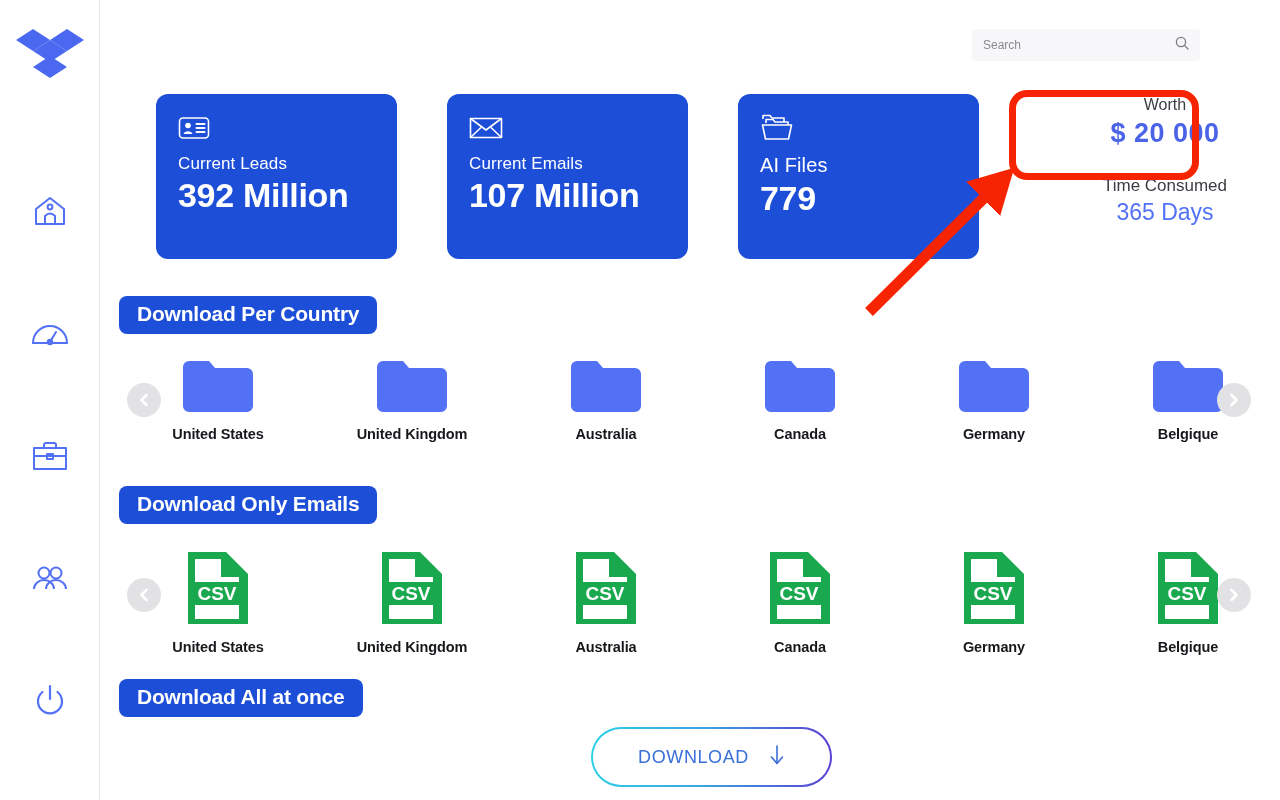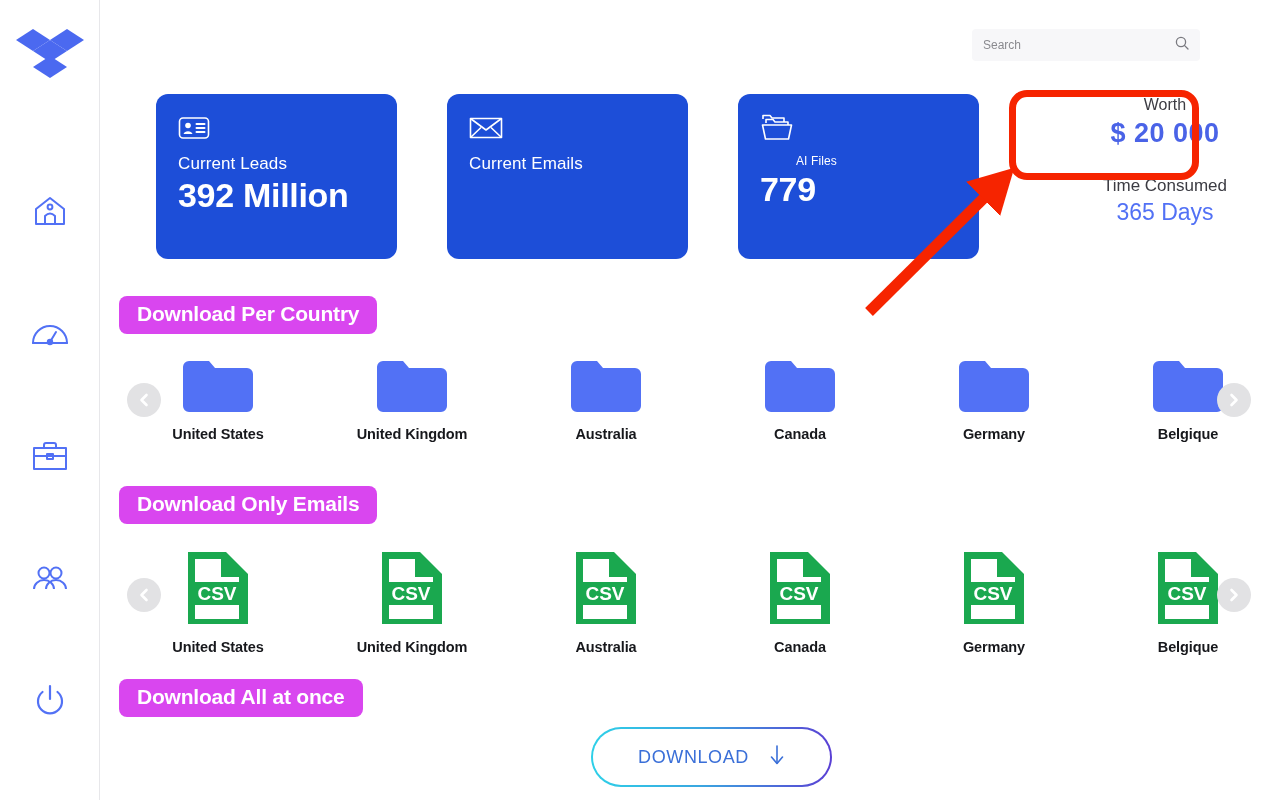--- a/index.html
+++ b/index.html
@@ -45,39 +45,39 @@
   .cards { position: absolute; left: 56px; top: 94px; display: flex; gap: 50px; }
   .card {
     width: 241px; height: 165px;
     background: #1d4ed8; border-radius: 12px;
     padding: 18px 20px 0 22px; color: #ffffff;
     position: relative; cursor: pointer;
   }
   .card-icon { height: 32px; margin-bottom: 10px; display: flex; align-items: center; }
   .card-label { font-size: 17px; font-weight: 400; letter-spacing: .1px; margin-bottom: 2px; }
   .card-value { font-size: 34px; font-weight: 700; letter-spacing: -.3px; }
-  .card.files .card-label { font-size: 12px; margin-left: 36px; }
+  .card.files .card-label { font-size: 20px; }
 
   
   .worth-block { position: absolute; left: 969px; top: 96px; width: 192px; text-align: center; }
   .worth-label { font-size: 16px; color: #3c3c43; }
   .worth-value { font-size: 27px; font-weight: 700; color: #4a63e7; letter-spacing: .5px; margin-top: 4px; }
   .time-label { font-size: 17px; color: #3c3c43; margin-top: 27px; }
   .time-value { font-size: 23px; font-weight: 400; color: #5271f5; margin-top: 3px; }
 
   
   .hl-box {
     position: absolute; left: 1009px; top: 90px; width: 190px; height: 90px;
     border: 7px solid #f62400; border-radius: 18px; pointer-events: none;
   }
   .arrow-svg { position: absolute; left: 850px; top: 160px; pointer-events: none; }
 
   
   .pill {
-    display: inline-block; background: #d946ef; color: #ffffff;
+    display: inline-block; background: #1d4ed8; color: #ffffff;
     font-size: 21px; font-weight: 700; letter-spacing: -.2px;
     border-radius: 8px; padding: 6px 18px 8px 18px; cursor: pointer;
   }
   .sec-country { position: absolute; left: 19px; top: 296px; }
   .sec-emails  { position: absolute; left: 19px; top: 486px; }
   .sec-all     { position: absolute; left: 19px; top: 679px; }
 
   
   .carousel { position: absolute; left: 8px; width: 1180px; height: 110px; }
   .carousel.row-folders { top: 355px; }
@@ -196,20 +196,21 @@
 
       <div class="card">
         <div class="card-icon">
           <svg width="34" height="24" viewBox="0 0 34 24" fill="none" stroke="#ffffff" stroke-width="1.6" stroke-linejoin="round">
             <rect x="1.5" y="2.5" width="31" height="19"></rect>
             <path d="M1.5 2.5 L17 14 L32.5 2.5"></path>
             <path d="M1.5 21.5 L12 11.5 M32.5 21.5 L22 11.5"></path>
           </svg>
         </div>
         <div class="card-label">Current Emails</div>
+        <div class="card-value">107 Million</div>
       </div>
 
       <div class="card files">
         <div class="card-icon">
           <svg width="34" height="30" viewBox="0 0 34 30" fill="none" stroke="#ffffff" stroke-width="1.6" stroke-linejoin="round">
             <path d="M3 6 V2.5 H10 L12 5 H24 V9"></path>
             <path d="M6 10 V6.5 H13 L15 9 H28 V12"></path>
             <path d="M2.5 12 H31.5 L28.5 26 H5.5 Z"></path>
           </svg>
         </div>

